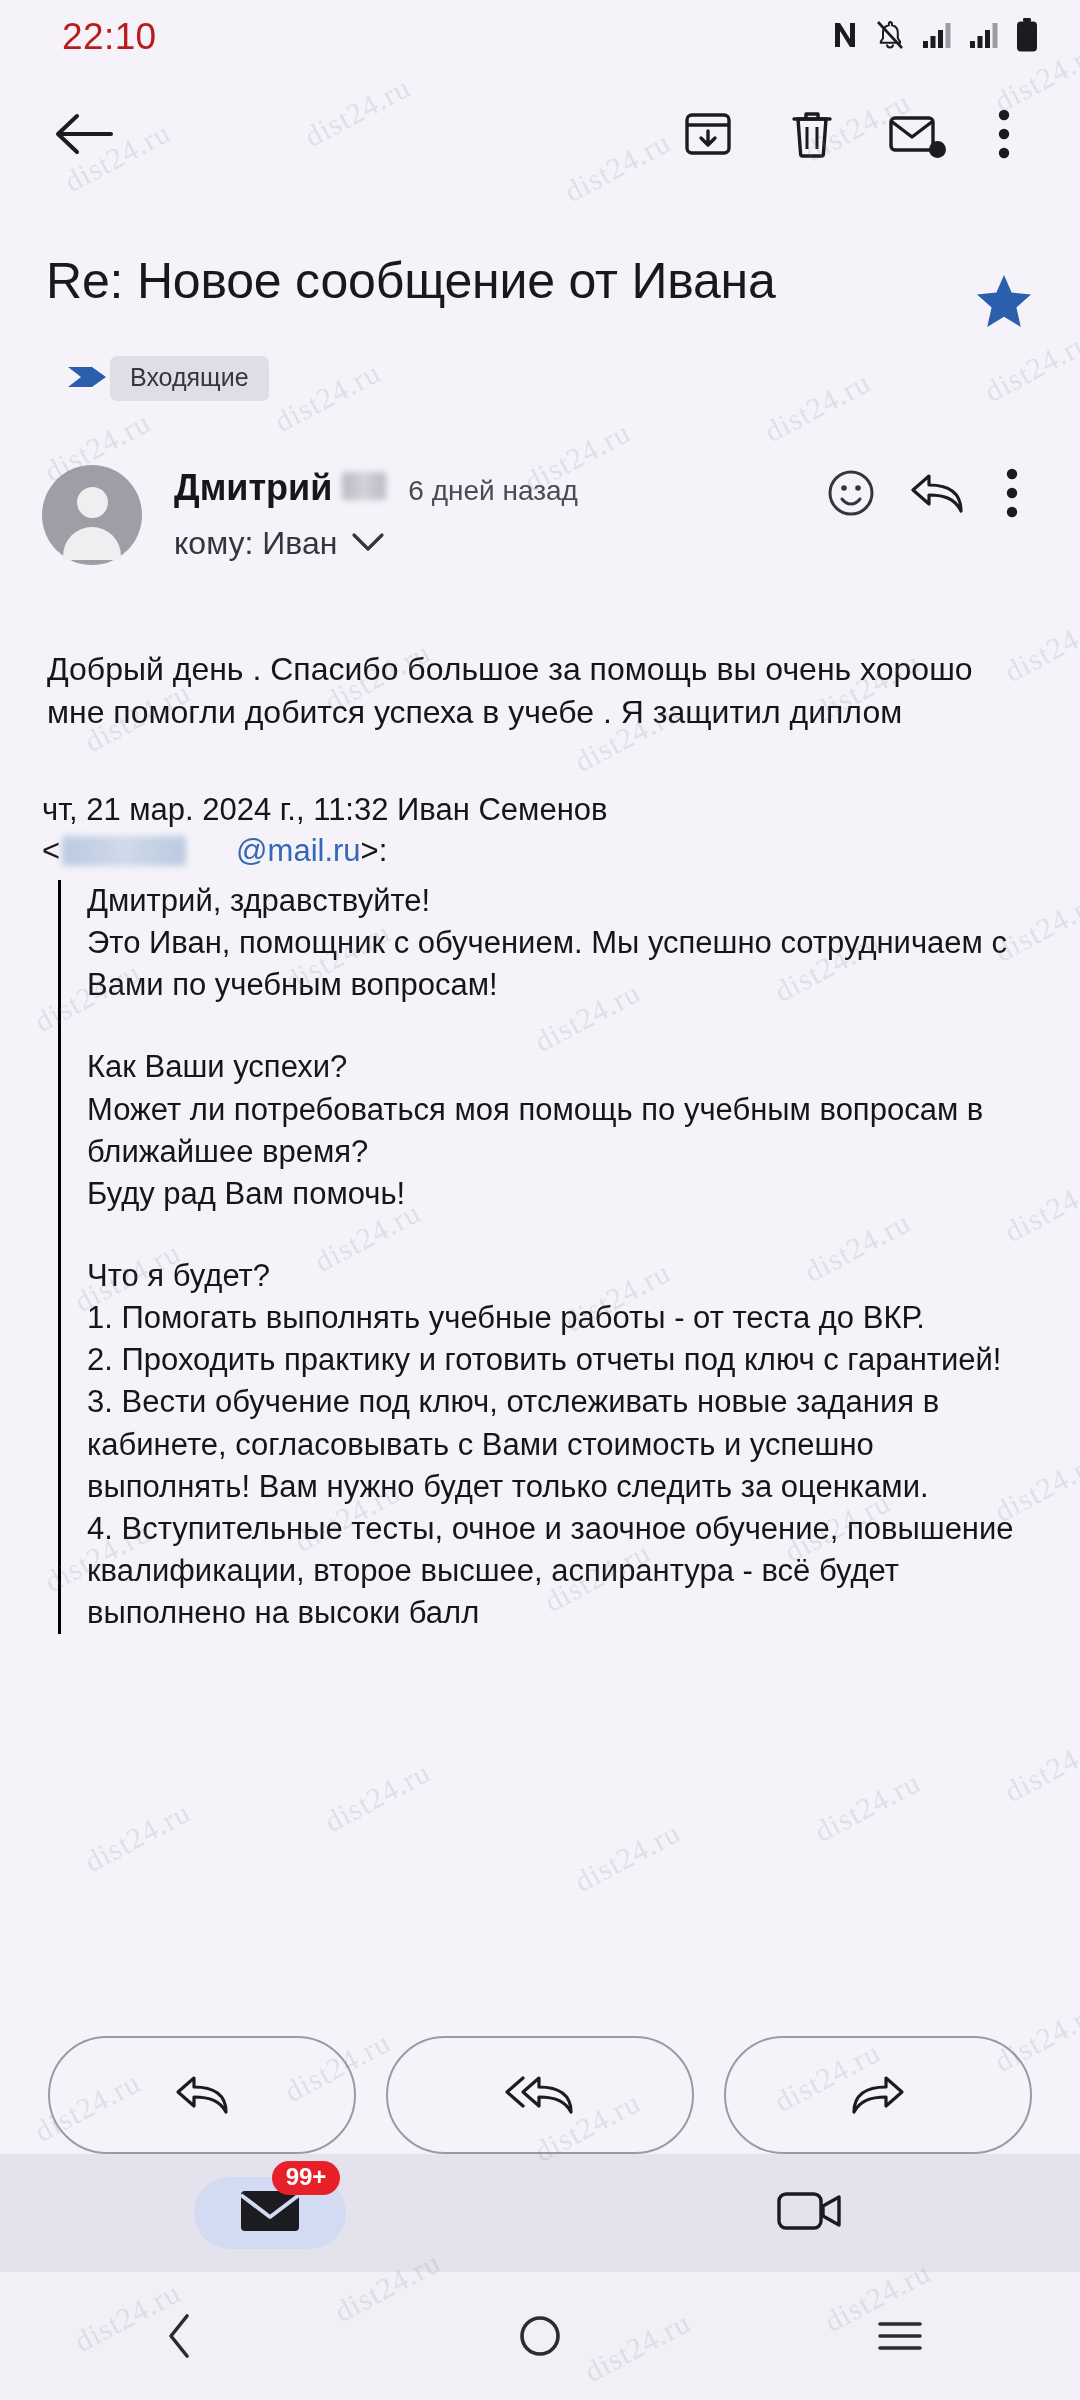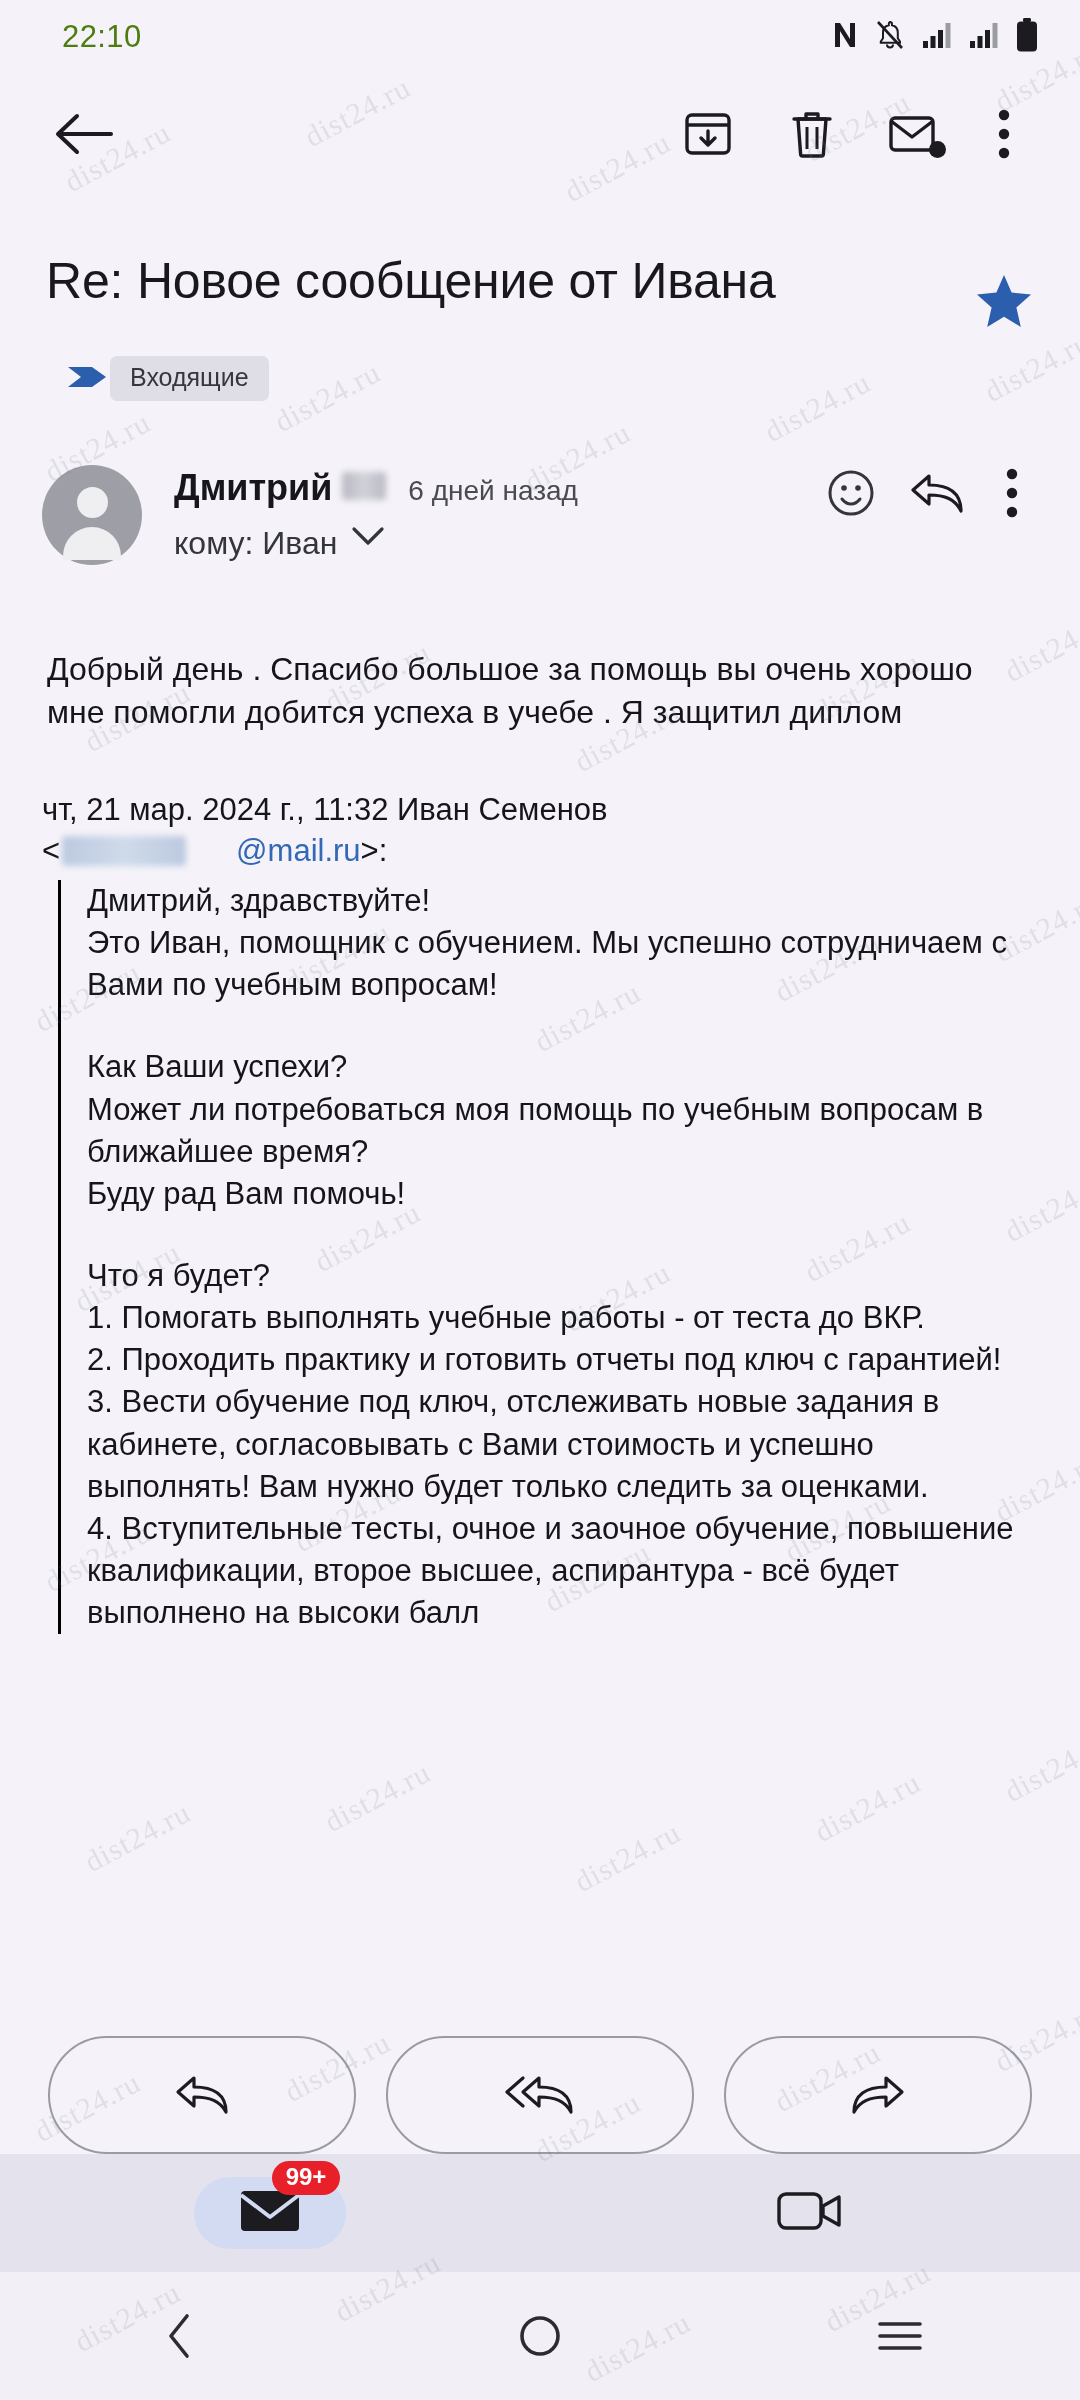--- a/index.html
+++ b/index.html
@@ -36,23 +36,23 @@
   
   .statusbar {
     position: relative;
     height: 74px;
     display: flex;
     align-items: center;
     padding: 0 42px 0 62px;
     color: #1b1b20;
   }
   .status-time {
-    font-size: 31px;
+    font-size: 37px;
     letter-spacing: .4px;
-    color: #4d7c0f;
+    color: #b91c1c;
   }
   .status-icons {
     margin-left: auto;
     display: flex;
     align-items: center;
     gap: 17px;
   }
   .sicon { display: block; }
 
   
@@ -147,21 +147,21 @@
     margin-left: 10px;
     border-radius: 4px;
     background: linear-gradient(90deg,#b8b8c2,#d2d2da,#b9b9c4);
     filter: blur(3px);
     vertical-align: middle;
   }
   .sender-date {
     font-size: 28px; color: #4a4a52; margin-left: 22px;
   }
   .sender-line2 {
-    display: flex; gap: 14px;
+    display: flex; align-items: center; gap: 14px;
     margin-top: 16px;
   }
   .to-text { font-size: 32px; color: #35353d; }
   .sender-actions {
     display: flex; align-items: center; gap: 0px; padding-top: 6px;
   }
   .sa { width: 86px; display:flex; align-items:center; justify-content:center; }
   .sa.kebab { width: 64px; }
 
   

